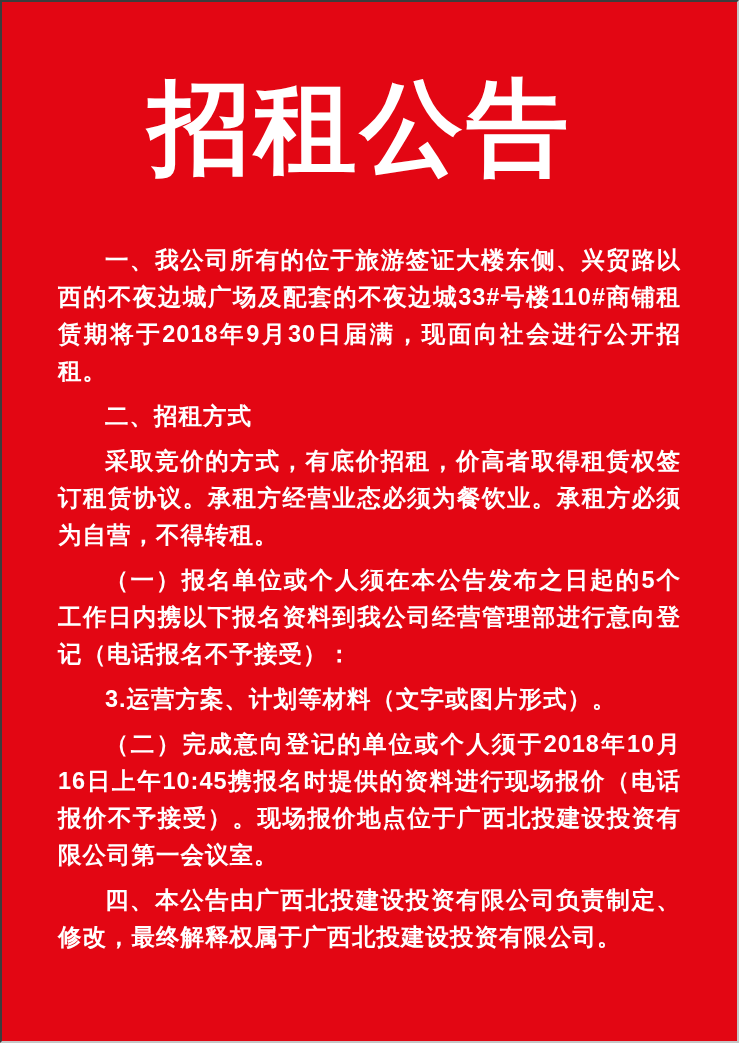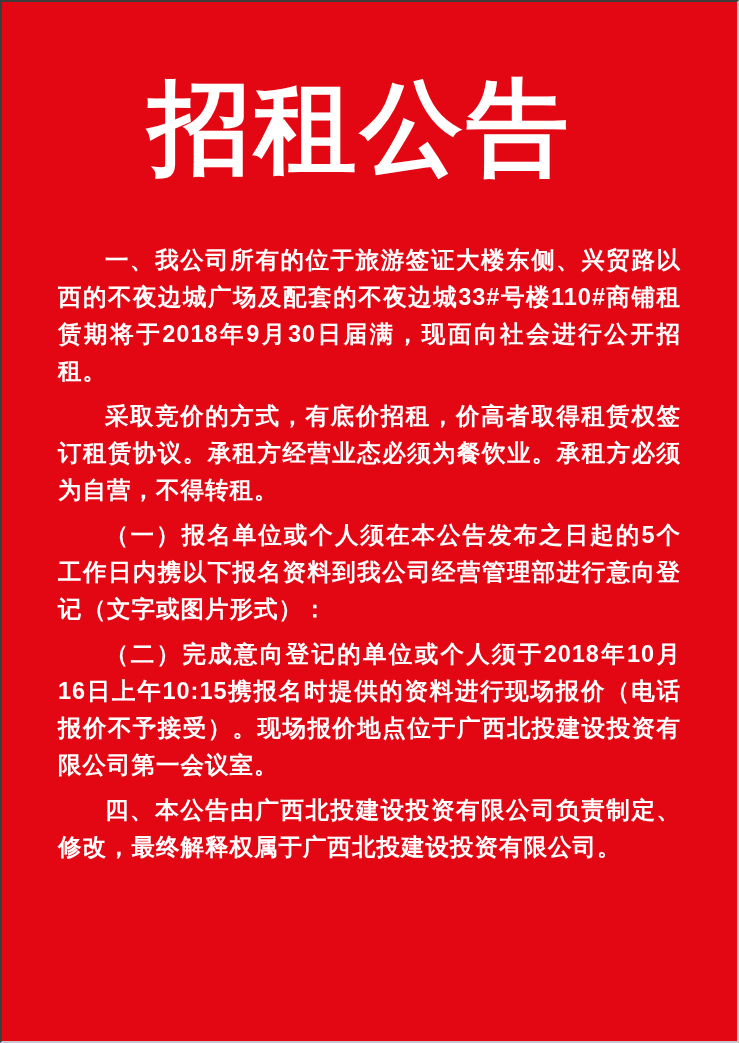--- a/index.html
+++ b/index.html
@@ -46,20 +46,22 @@
 </style>
 </head>
 <body>
 
 <div class="poster">
 
   <h1 class="title">招租公告</h1>
 
   <div class="body-text">
     <p class="para">一、我公司所有的位于旅游签证大楼东侧、兴贸路以西的不夜边城广场及配套的不夜边城33#号楼110#商铺租赁期将于2018年9月30日届满，现面向社会进行公开招租。</p>
+    <p class="para">二、招租方式</p>
     <p class="para">采取竞价的方式，有底价招租，价高者取得租赁权签订租赁协议。承租方经营业态必须为餐饮业。承租方必须为自营，不得转租。</p>
-    <p class="para">（一）报名单位或个人须在本公告发布之日起的5个工作日内携以下报名资料到我公司经营管理部进行意向登记（文字或图片形式）：</p>
-    <p class="para">（二）完成意向登记的单位或个人须于2018年10月16日上午10:15携报名时提供的资料进行现场报价（电话报价不予接受）。现场报价地点位于广西北投建设投资有限公司第一会议室。</p>
+    <p class="para">（一）报名单位或个人须在本公告发布之日起的5个工作日内携以下报名资料到我公司经营管理部进行意向登记（电话报名不予接受）：</p>
+    <p class="para">3.运营方案、计划等材料（文字或图片形式）。</p>
+    <p class="para">（二）完成意向登记的单位或个人须于2018年10月16日上午10:45携报名时提供的资料进行现场报价（电话报价不予接受）。现场报价地点位于广西北投建设投资有限公司第一会议室。</p>
     <p class="para">四、本公告由广西北投建设投资有限公司负责制定、修改，最终解释权属于广西北投建设投资有限公司。</p>
 
   </div>
 
 </div>
 
 </body></html>

